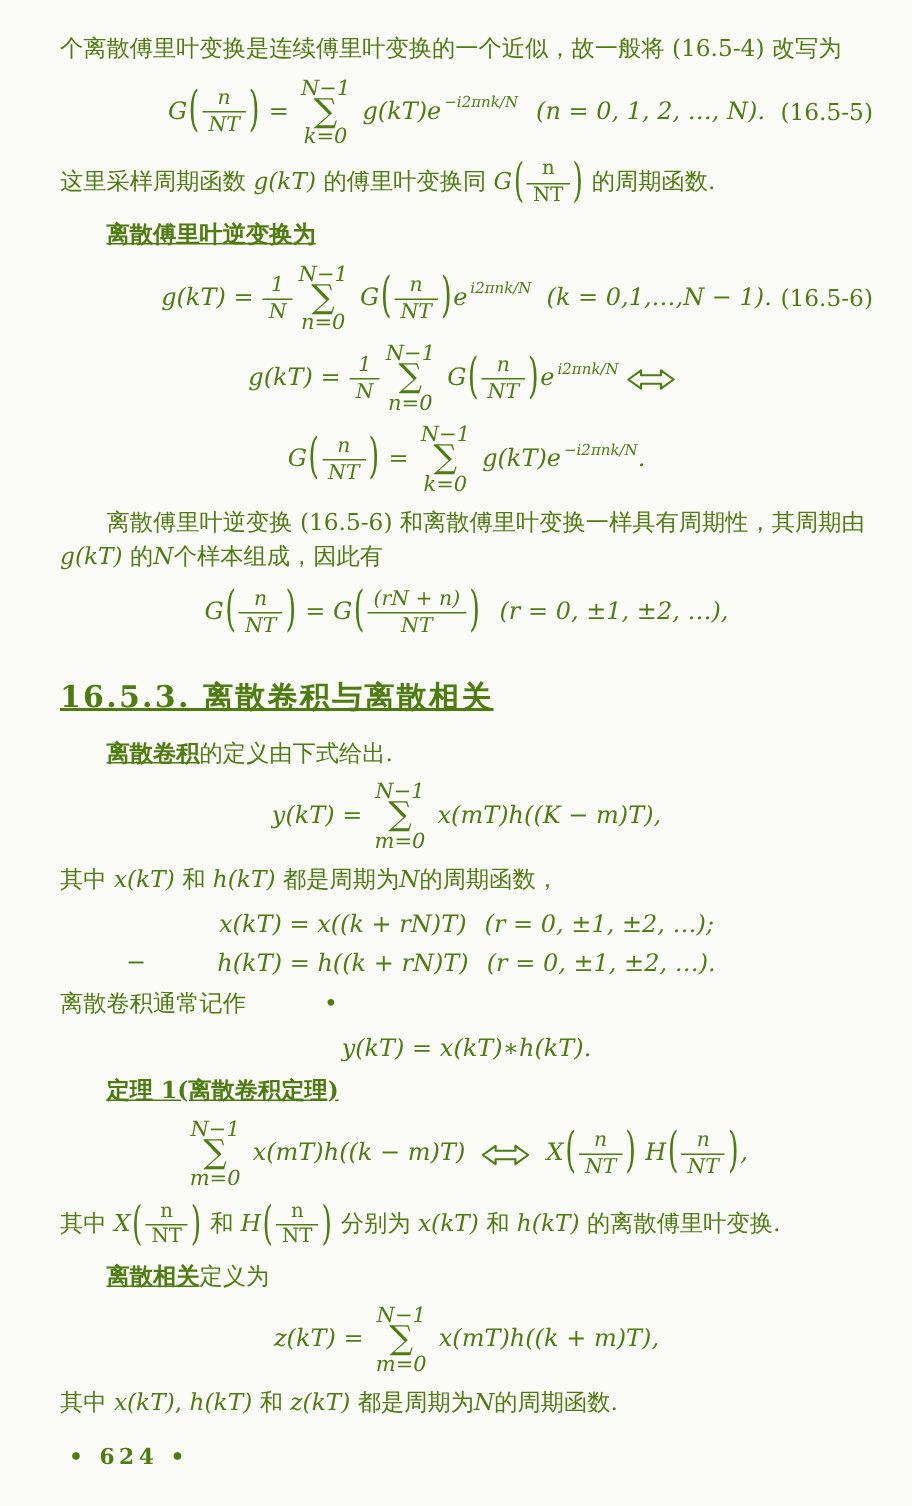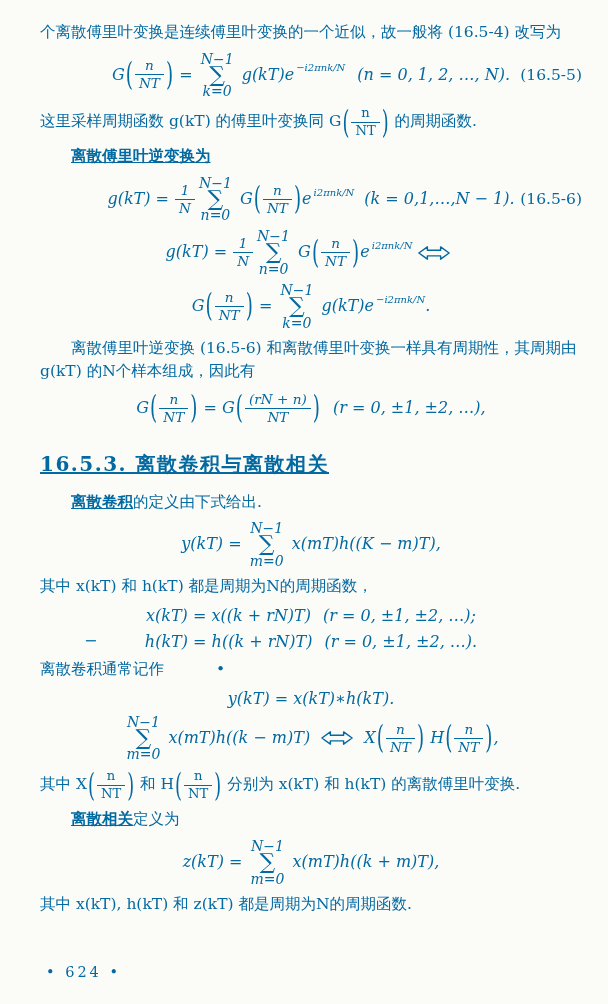--- a/index.html
+++ b/index.html
@@ -1,45 +1,45 @@
 <!DOCTYPE html>
 <html><head>
 <meta charset="utf-8">
 <style>
   html,body{margin:0;padding:0;}
   body{background:#fbfbf8;}
   .page{
     width:608px;height:1004px;box-sizing:border-box;
-    background:#fbfbf8;color:#0369a1;
+    background:#fbfbf8;color:#4d7c0f;
     font-family:"DejaVu Serif","Liberation Serif",serif;
     padding:16px 26px 0 40px;
     position:relative;overflow:hidden;
   }
   .para{font-size:15.5px;line-height:1.52;margin:5px 0;}
   .ind{text-indent:2em;}
   .heading{font-size:20px;font-weight:bold;margin:25px 0 12px;letter-spacing:1.5px;font-style:normal;}
   .b{font-weight:bold;text-decoration:underline;}
-  .it{}
+  .it{font-style:italic;}
   .tk{white-space:pre-wrap;}
   .formula{font-size:16px;font-style:italic;text-align:center;margin:7px 0;position:relative;line-height:1.2;}
   .eq-tag{position:absolute;right:0;top:50%;transform:translateY(-50%);font-style:normal;font-size:15.5px;}
   .premark{position:absolute;left:44px;top:50%;transform:translateY(-50%);font-style:normal;}
   .fracwrap{display:inline-flex;align-items:center;vertical-align:middle;}
   .frac{display:inline-flex;flex-direction:column;text-align:center;font-size:0.85em;line-height:1.25;margin:0 1px;vertical-align:middle;}
   .num{border-bottom:1.4px solid currentColor;padding:0 4px;}
   .den{padding:0 4px;}
   .bigp{display:inline-block;transform:scaleY(1.75);font-size:1.15em;font-style:normal;line-height:1;padding:0 1px;}
   .sum{display:inline-flex;flex-direction:column;align-items:center;vertical-align:middle;line-height:1;margin:0 3px;}
   .sum .lim{font-size:14px;font-style:italic;letter-spacing:0;}
   .sum .sg{font-size:22px;line-height:.85;font-style:normal;}
   sup.sup{font-size:10px;line-height:0;vertical-align:8px;margin-left:2px;}
   .sp{display:inline-block;height:1px;}
   .arrow{display:inline-block;vertical-align:middle;margin:0 5px;}
   .arrow svg{display:block;}
-  .footer{position:absolute;left:46px;bottom:24px;font-size:14.5px;letter-spacing:3px;font-weight:normal;}
+  .footer{position:absolute;left:46px;bottom:24px;font-size:14.5px;letter-spacing:3px;font-weight:bold;}
 </style>
 </head>
 <body>
 
 <div class="page">
   <div>
       <div class="para"><span class="tk">个离散傅里叶变换是连续傅里叶变换的一个近似，故一般将 (16.5-4) 改写为</span></div>
       <div class="formula"><span class="tk">G</span><span class="fracwrap">
           <span class="bigp">(</span>
           <span class="frac">
@@ -130,20 +130,21 @@
       <div class="formula"><span class="tk">y(kT) = </span><span class="sum">
           <span class="lim">N−1</span>
           <span class="sg">∑</span>
           <span class="lim">m=0</span>
         </span><span class="tk"> x(mT)h((K − m)T),</span></div>
       <div class="para"><span class="tk">其中 </span><span class="tk it">x(kT)</span><span class="tk"> 和 </span><span class="tk it">h(kT)</span><span class="tk"> 都是周期为</span><span class="tk it">N</span><span class="tk">的周期函数，</span></div>
       <div class="formula"><span class="tk">x(kT) = x((k + rN)T)</span><span class="sp" style="width: 12px;"></span><span class="tk">(r = 0, ±1, ±2, …);</span></div>
       <div class="formula"><span class="premark">−</span><span class="tk">h(kT) = h((k + rN)T)</span><span class="sp" style="width: 12px;"></span><span class="tk">(r = 0, ±1, ±2, …).</span></div>
       <div class="para"><span class="tk">离散卷积通常记作</span><span class="sp" style="width: 52px;"></span><span class="tk">•</span></div>
       <div class="formula"><span class="tk">y(kT) = x(kT)∗h(kT).</span></div>
+      <div class="para ind"><span class="tk b">定理 1(离散卷积定理)</span></div>
       <div class="formula"><span class="sum">
           <span class="lim">N−1</span>
           <span class="sg">∑</span>
           <span class="lim">m=0</span>
         </span><span class="tk"> x(mT)h((k − m)T) </span><span class="arrow"><svg width="34" height="16" viewBox="0 0 36 16">
             <path d="M2 8 L11 1.5 L11 5 L25 5 L25 1.5 L34 8 L25 14.5 L25 11 L11 11 L11 14.5 Z" fill="none" stroke="currentColor" stroke-width="1.5" stroke-linejoin="round"></path>
           </svg></span><span class="tk"> X</span><span class="fracwrap">
           <span class="bigp">(</span>
           <span class="frac">
             <span class="num">n</span>

